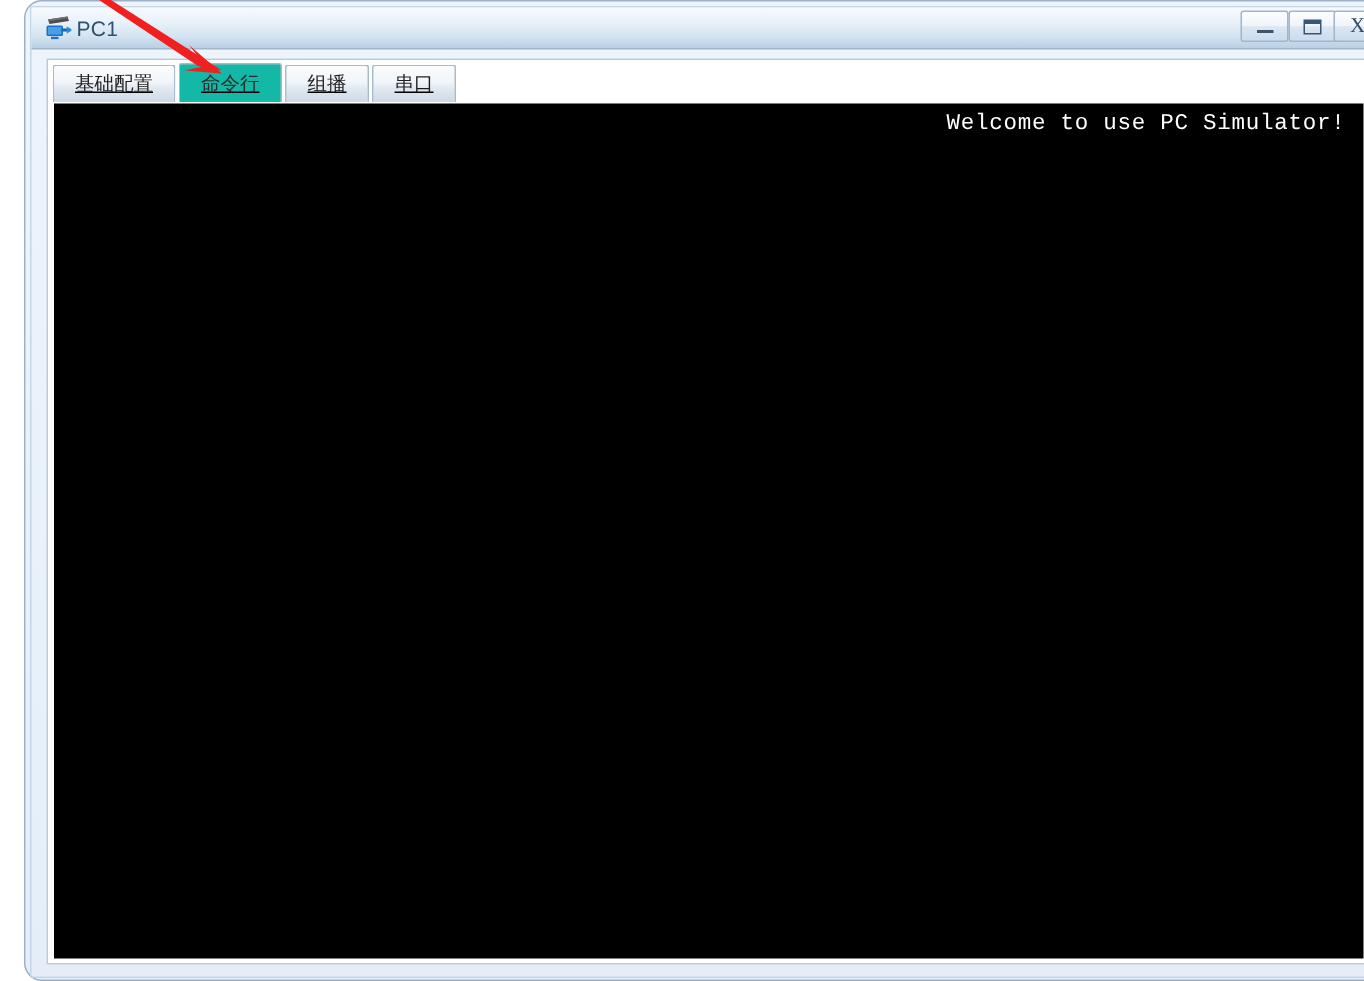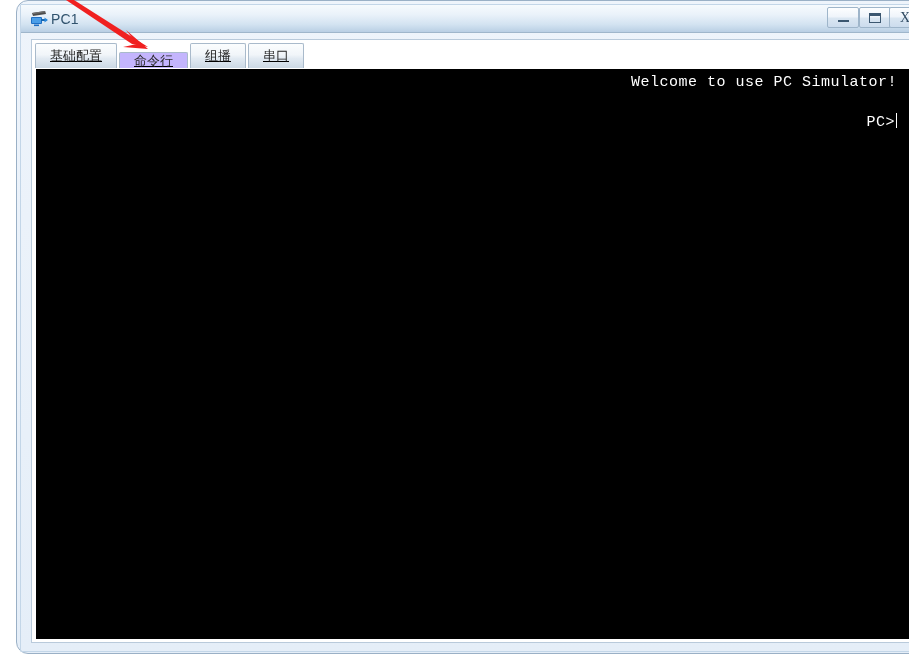--- a/index.html
+++ b/index.html
@@ -137,24 +137,24 @@
     display: flex;
     align-items: center;
     justify-content: center;
     font-size: 13px;
     color: #1d1d1d;
     white-space: nowrap;
     padding: 0 14px;
     border-radius: 2px 2px 0 0;
   }
   .tab.active {
-    background: #c4b5fd;
+    background: #14b8a6;
     border-color: #a9bacb;
     color: #2b2b2b;
-    height: 16px;
+    height: 26px;
   }
 
   
   #terminal {
     position: absolute;
     left: 4px;
     top: 29px;
     width: 873px;
     height: 570px;
     background: #000000;
@@ -235,21 +235,20 @@
         <span>组播</span>
       </div>
       <div class="tab">
         <span>串口</span>
       </div>
     </div>
 
     <div id="terminal">
       <div class="term-line">Welcome to use PC Simulator!</div>
       <div class="term-line blank">&nbsp;</div>
-      <div class="term-line"><span>PC&gt;</span><span id="cursor"></span></div>
     </div>
 
   </div>
 </div>
 
 <svg id="arrow-layer">
   <g>
     <path d="M 60 -4 L 74 0 L 148 47 L 132 44 Z" fill="#f02020"></path>
     <path d="M 148 49 L 126 30 L 137 44 L 123 47 Z" fill="#f02020"></path>
   </g>

